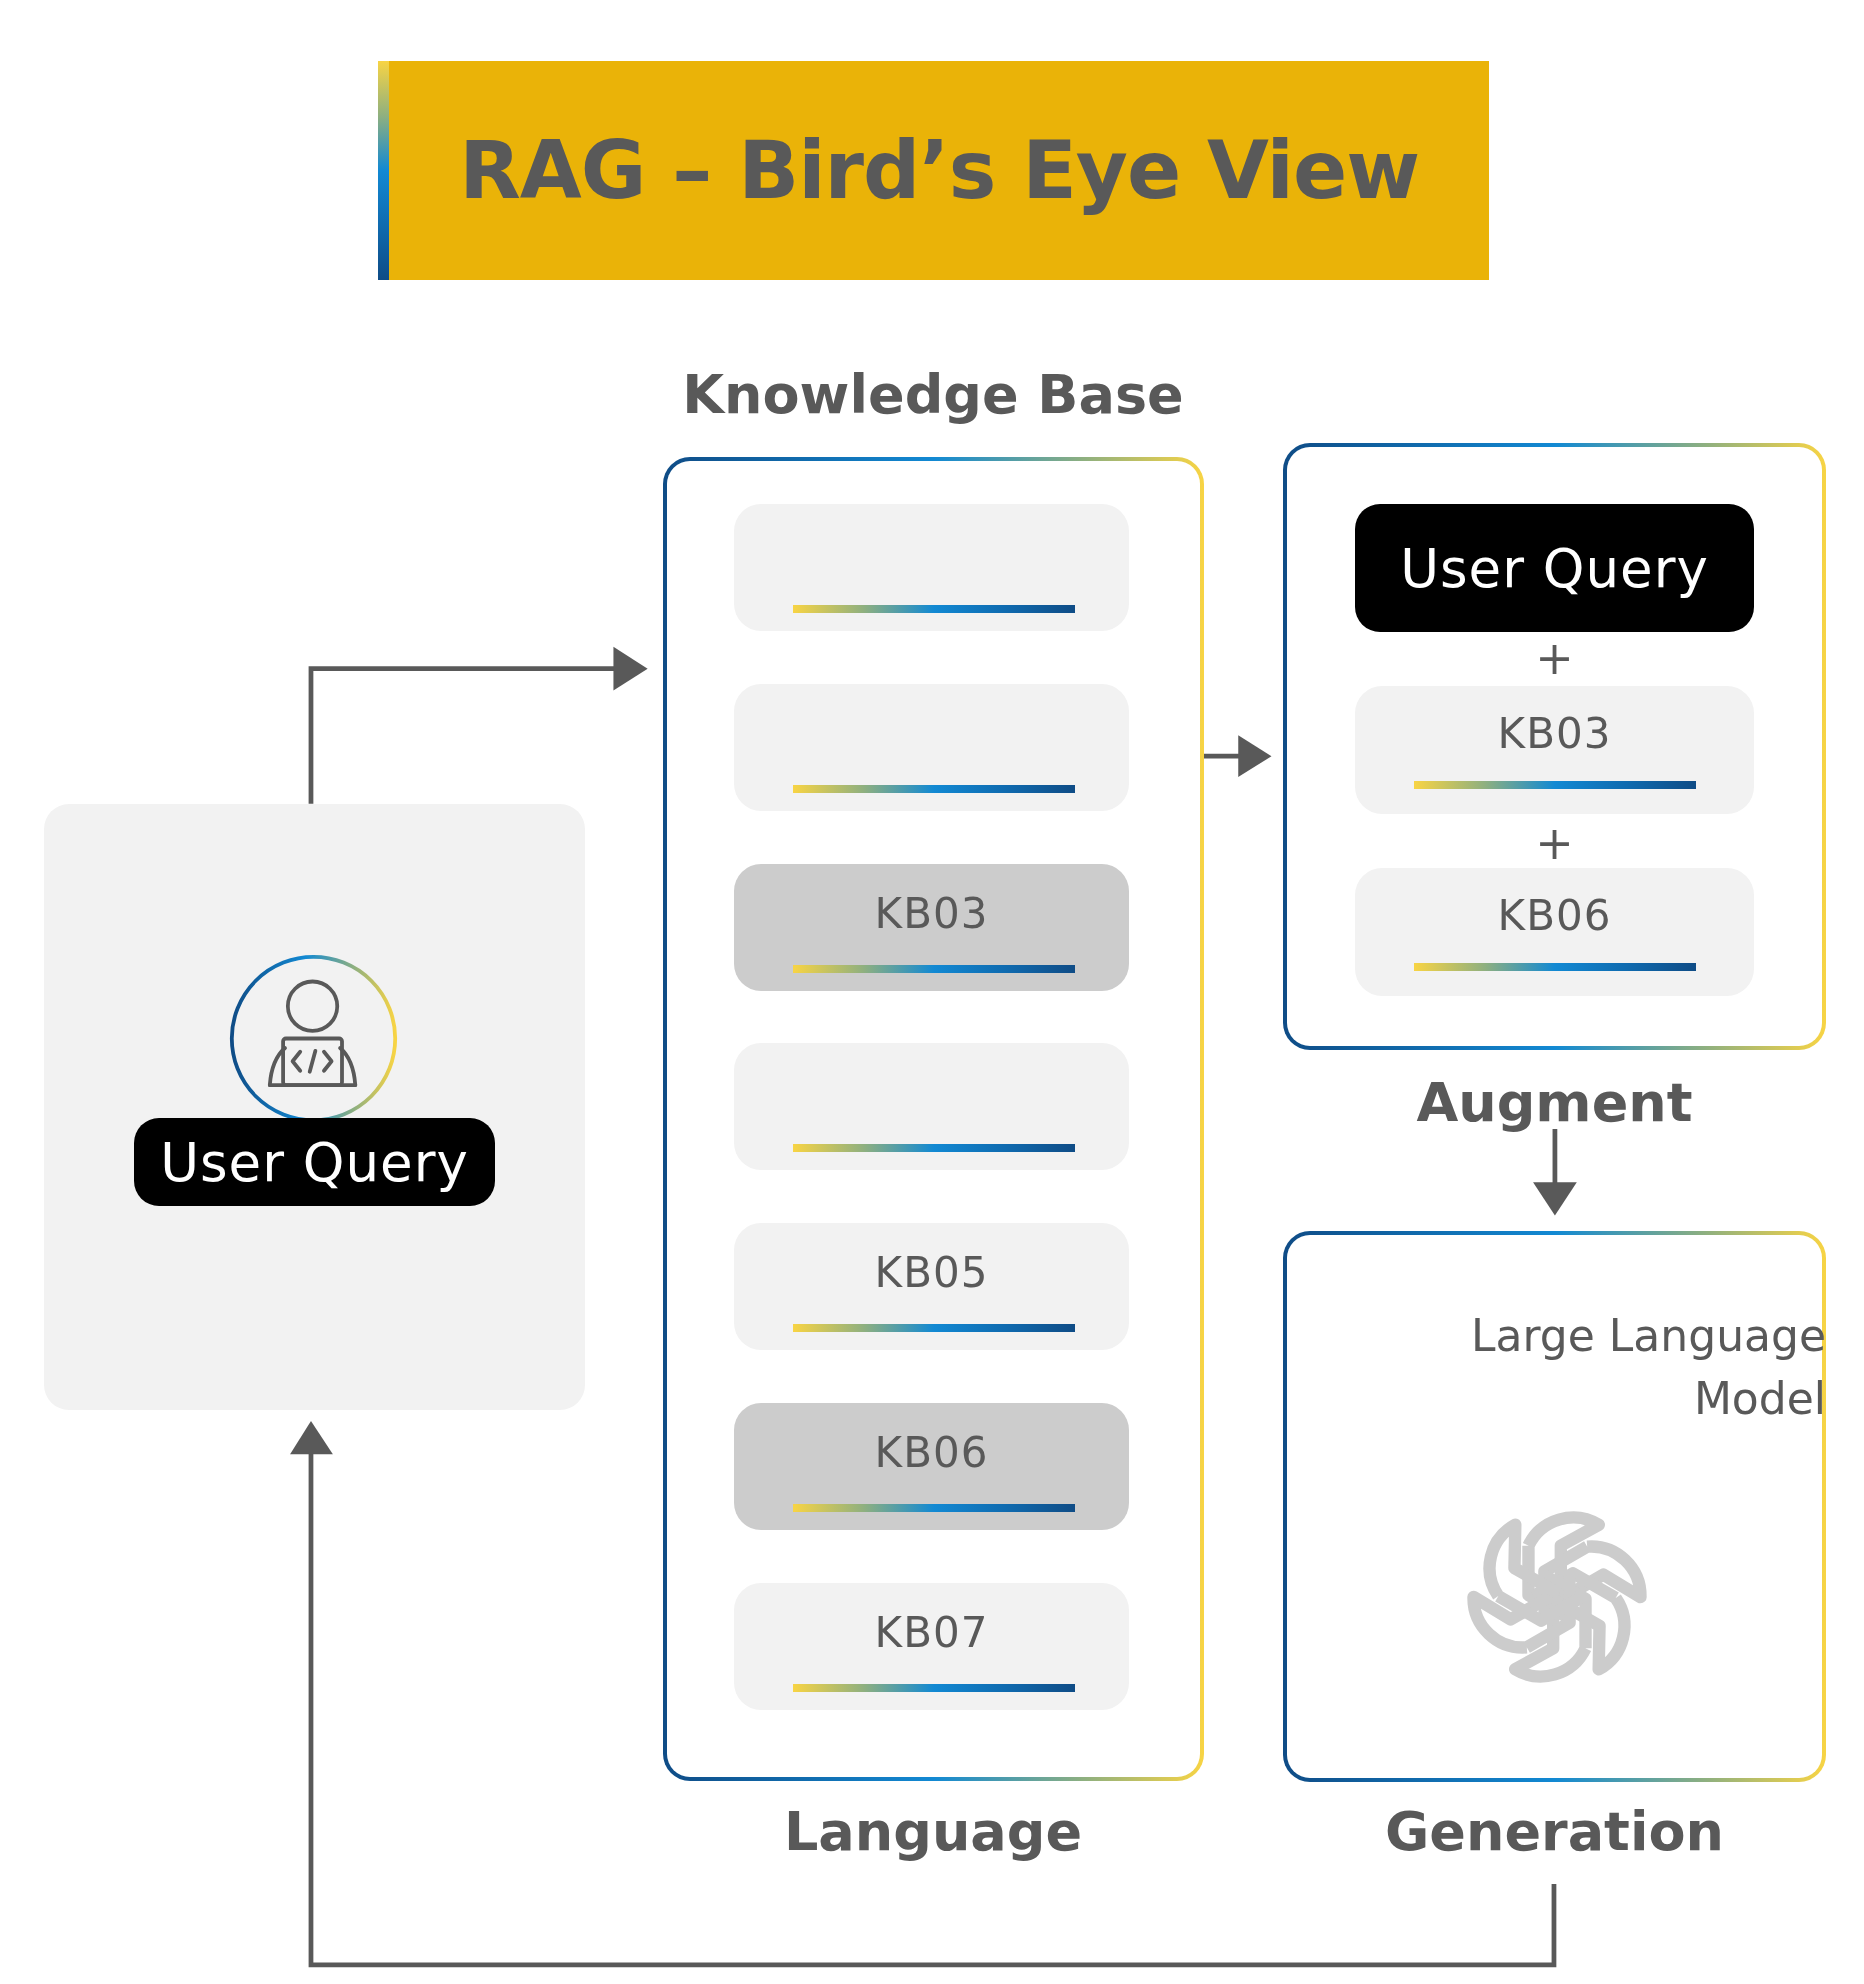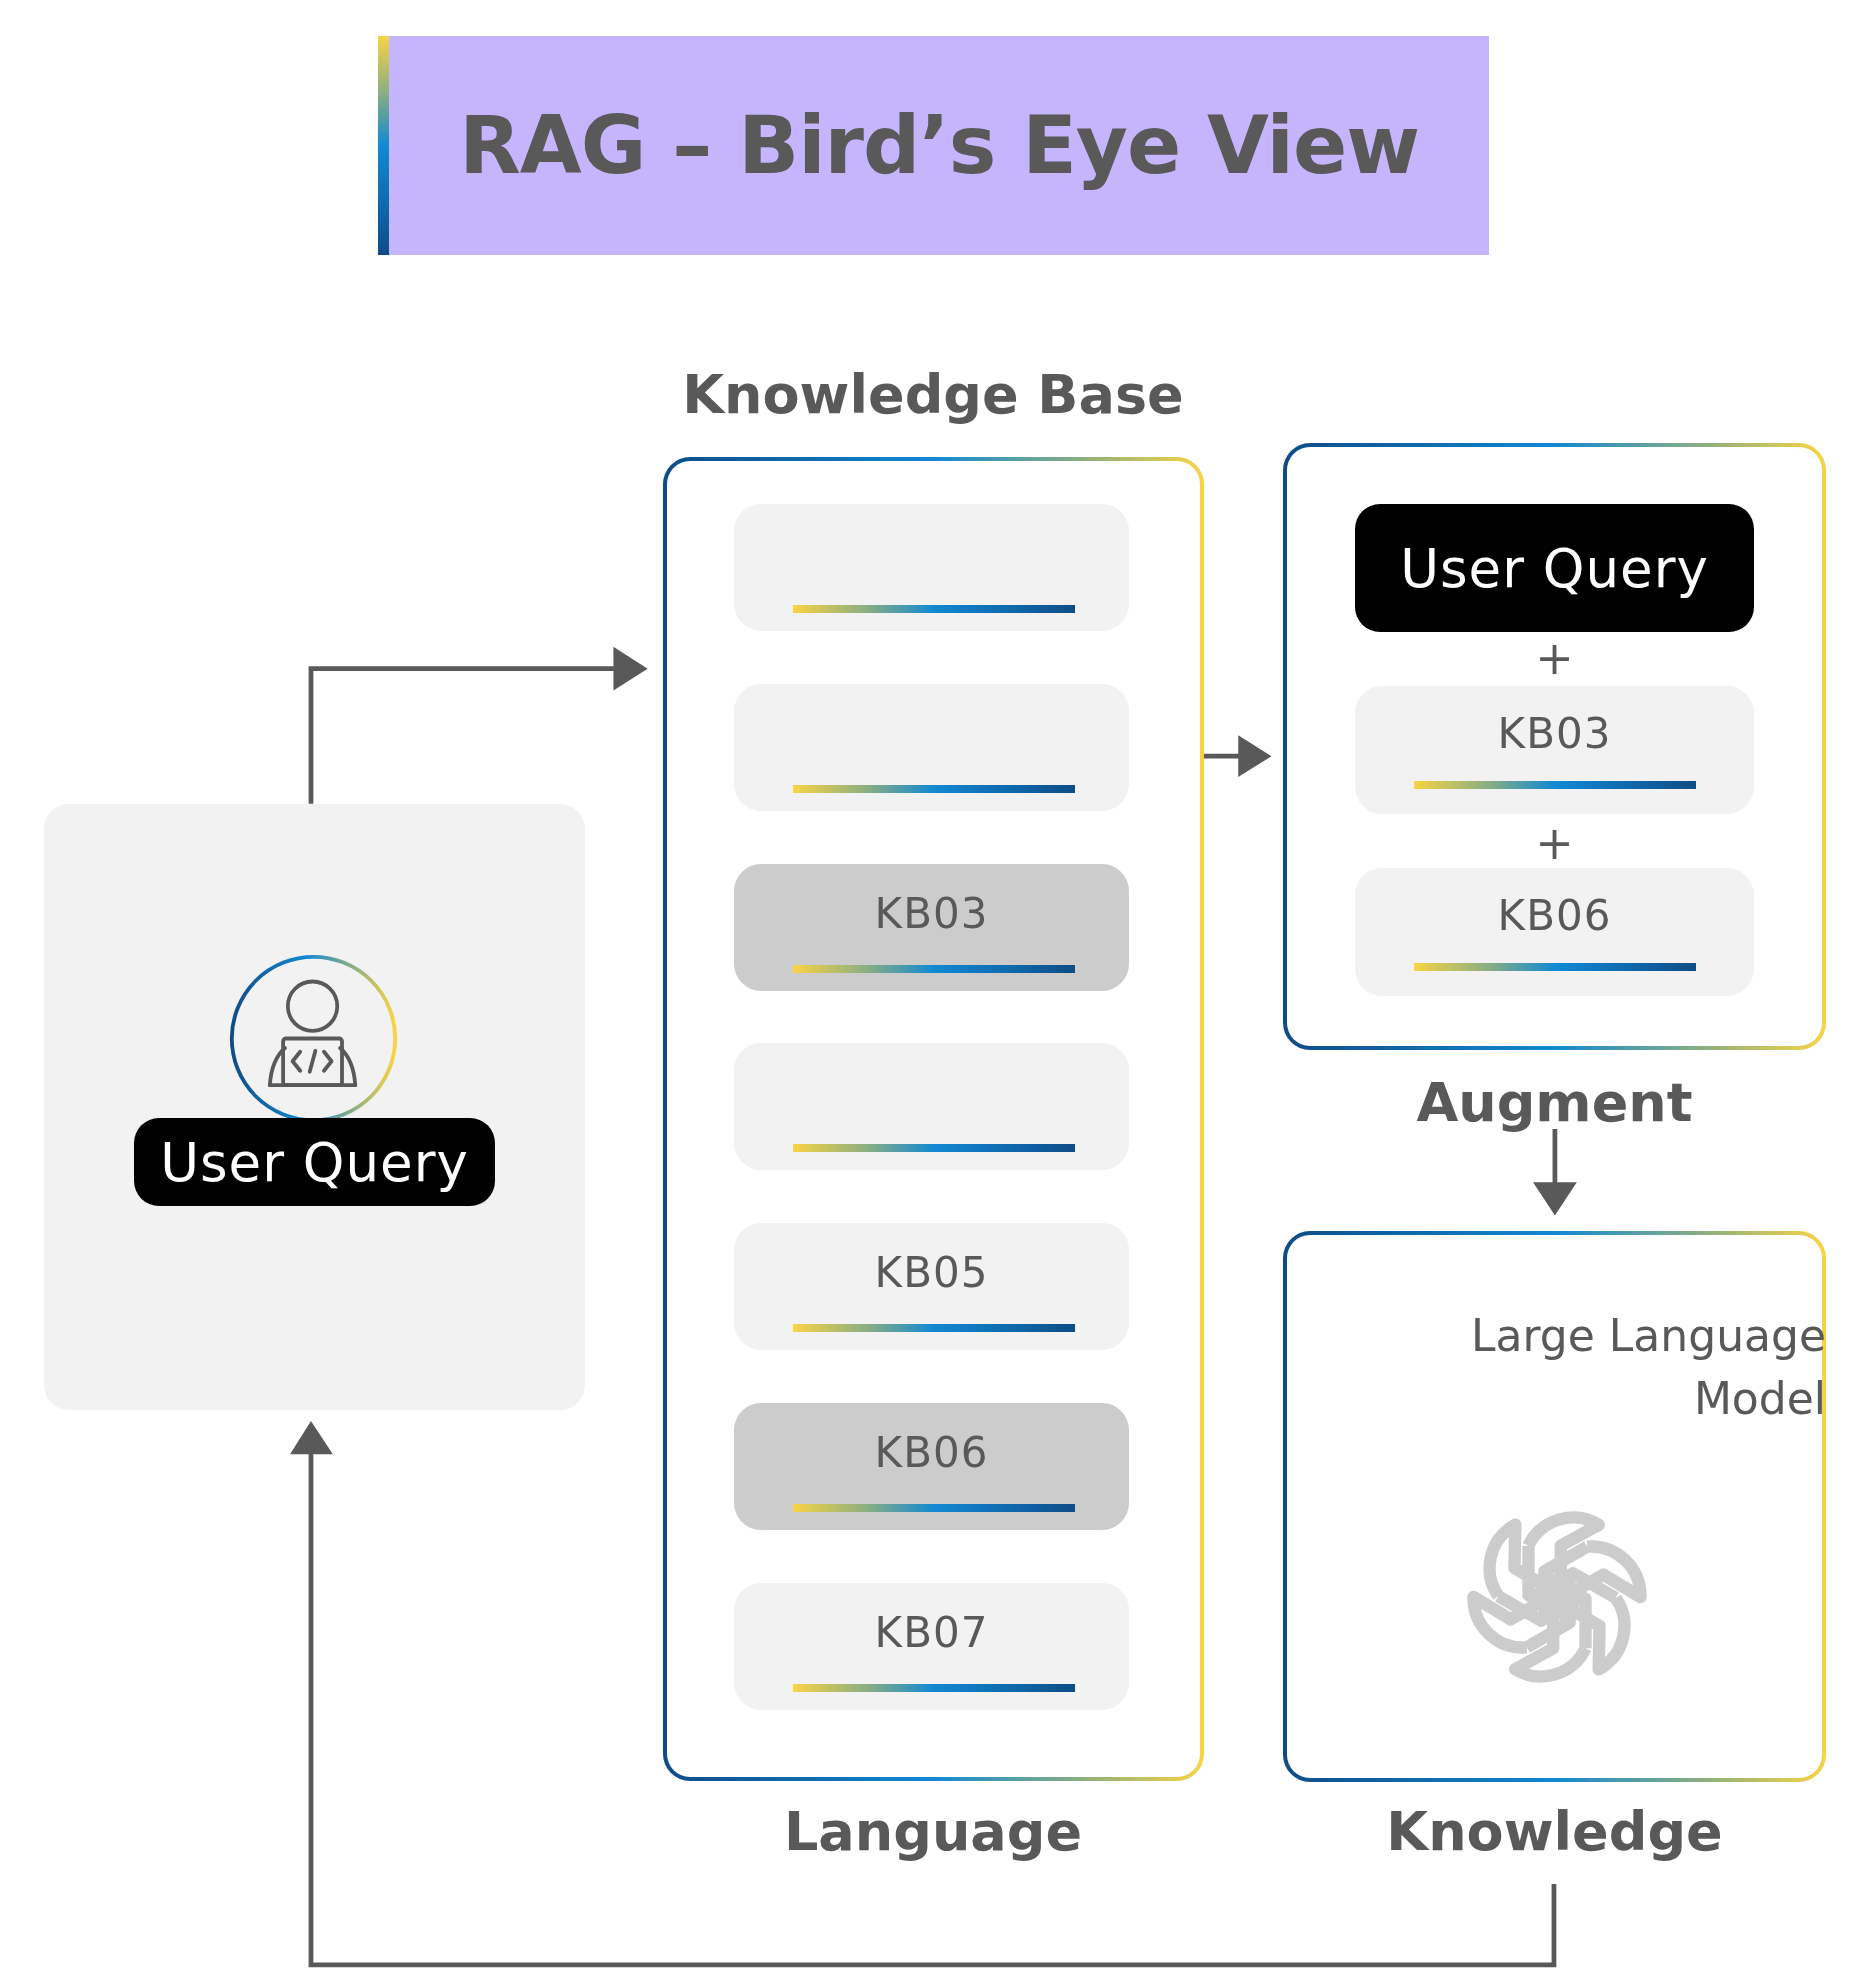--- a/index.html
+++ b/index.html
@@ -1,21 +1,21 @@
 <!DOCTYPE html>
 <html style="font-size:15px"><head>
 <meta charset="utf-8">
 <style>
   html, body { margin: 0; padding: 0; background: #ffffff; }
   body { width: 1864px; height: 1985px; position: relative; overflow: hidden;
          font-family: "DejaVu Sans", "Liberation Sans", sans-serif; color: #595959; }
   .abs { position: absolute; }
 
   
-  .title-box { left: 378px; top: 36px; width: 1111px; height: 219px; background: #c4b5fd; }
+  .title-box { left: 378px; top: 61px; width: 1111px; height: 219px; background: #eab308; }
   .title-bar { left: 0; top: 0; width: 11.4px; height: 100%;
                background: linear-gradient(to bottom, #f8d444 0%, #8fb07f 25%, #1289d3 50%, #0f6bb0 75%, #0f4c86 100%); }
   .title-text { left: 11.4px; right: 0; top: 0; bottom: 0; display: flex; align-items: center; justify-content: center;
                 font-size: 80px; font-weight: bold; color: #595959; letter-spacing: -1px; }
 
   
   .section-label { font-weight: bold; font-size: 54px; color: #595959; text-align: center; white-space: nowrap; }
 
   
   .gbox { border-radius: 27px; padding: 3.8px;
@@ -149,14 +149,14 @@
     <g id="petal">
       <path d="M-30,-54 L-30,-2 L12,22 M-30,-54 A52,52 0 0 1 44,-76 L4,-54 L4,0"></path>
     </g>
     <use href="#petal" transform="rotate(60)"></use>
     <use href="#petal" transform="rotate(120)"></use>
     <use href="#petal" transform="rotate(180)"></use>
     <use href="#petal" transform="rotate(240)"></use>
     <use href="#petal" transform="rotate(300)"></use>
   </g>
 </svg>
-<div class="abs section-label" style="left:1283px; width:543px; top:1800px;">Knowledge</div>
+<div class="abs section-label" style="left:1283px; width:543px; top:1800px;">Generation</div>
 
 
 </body></html>

